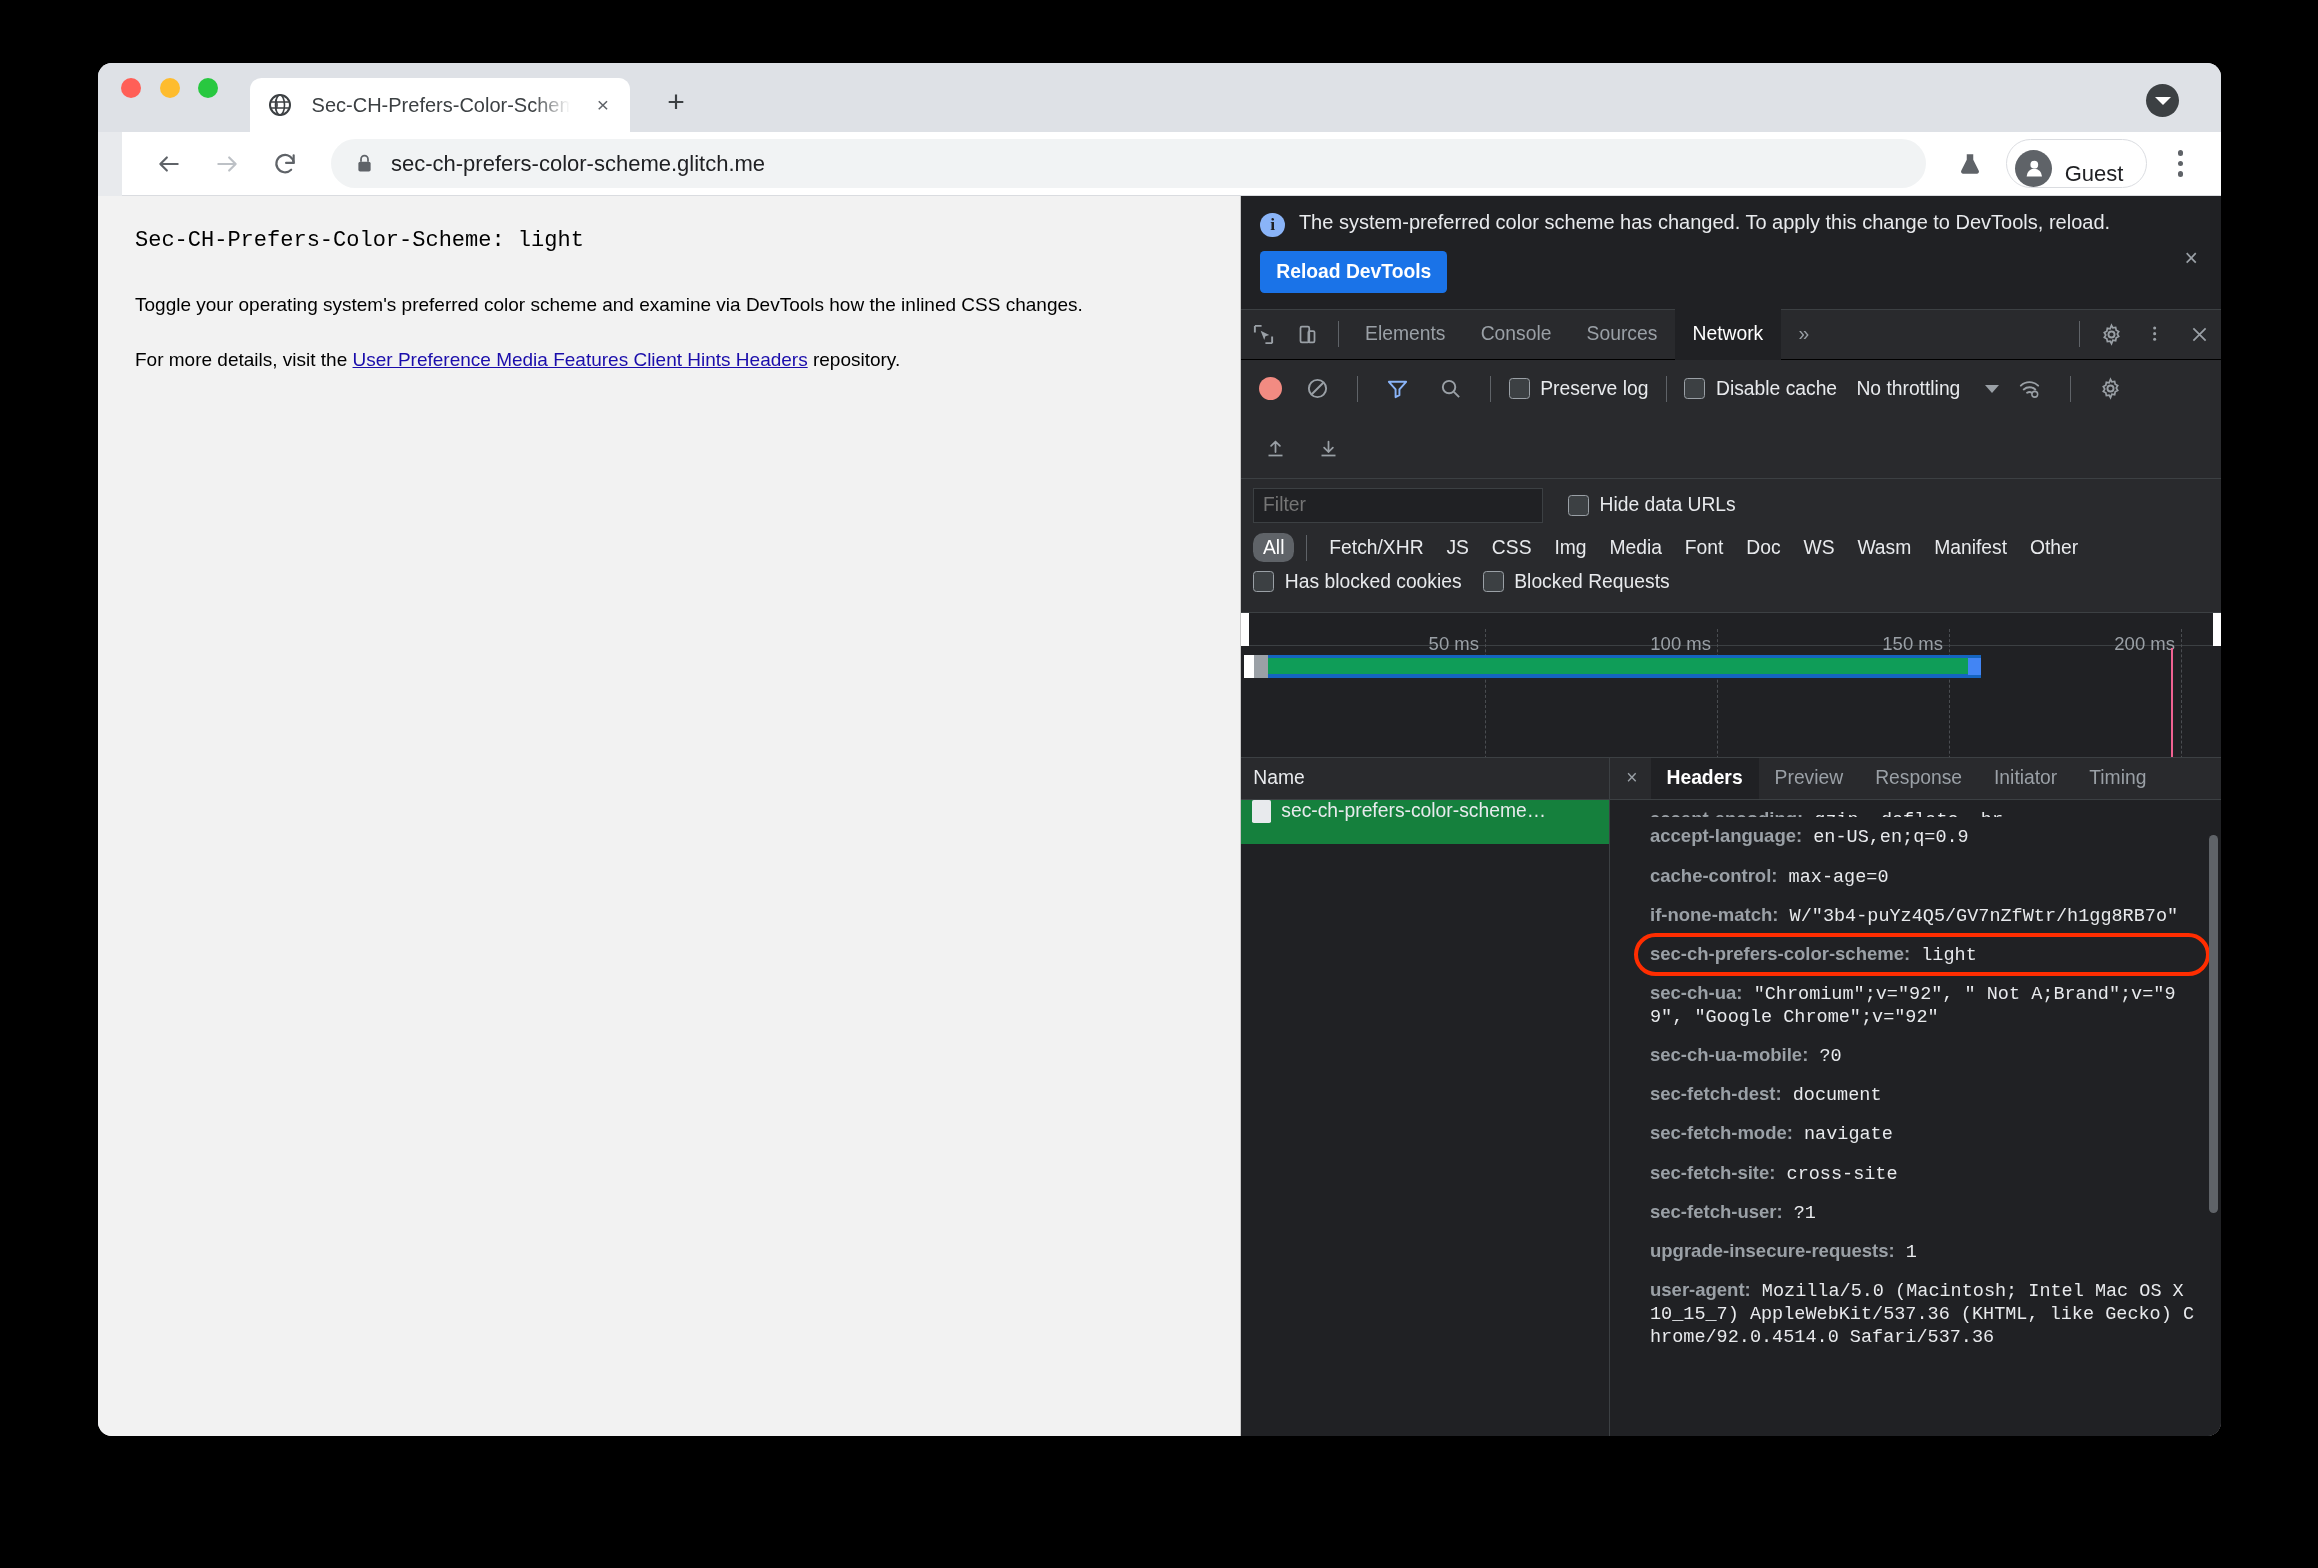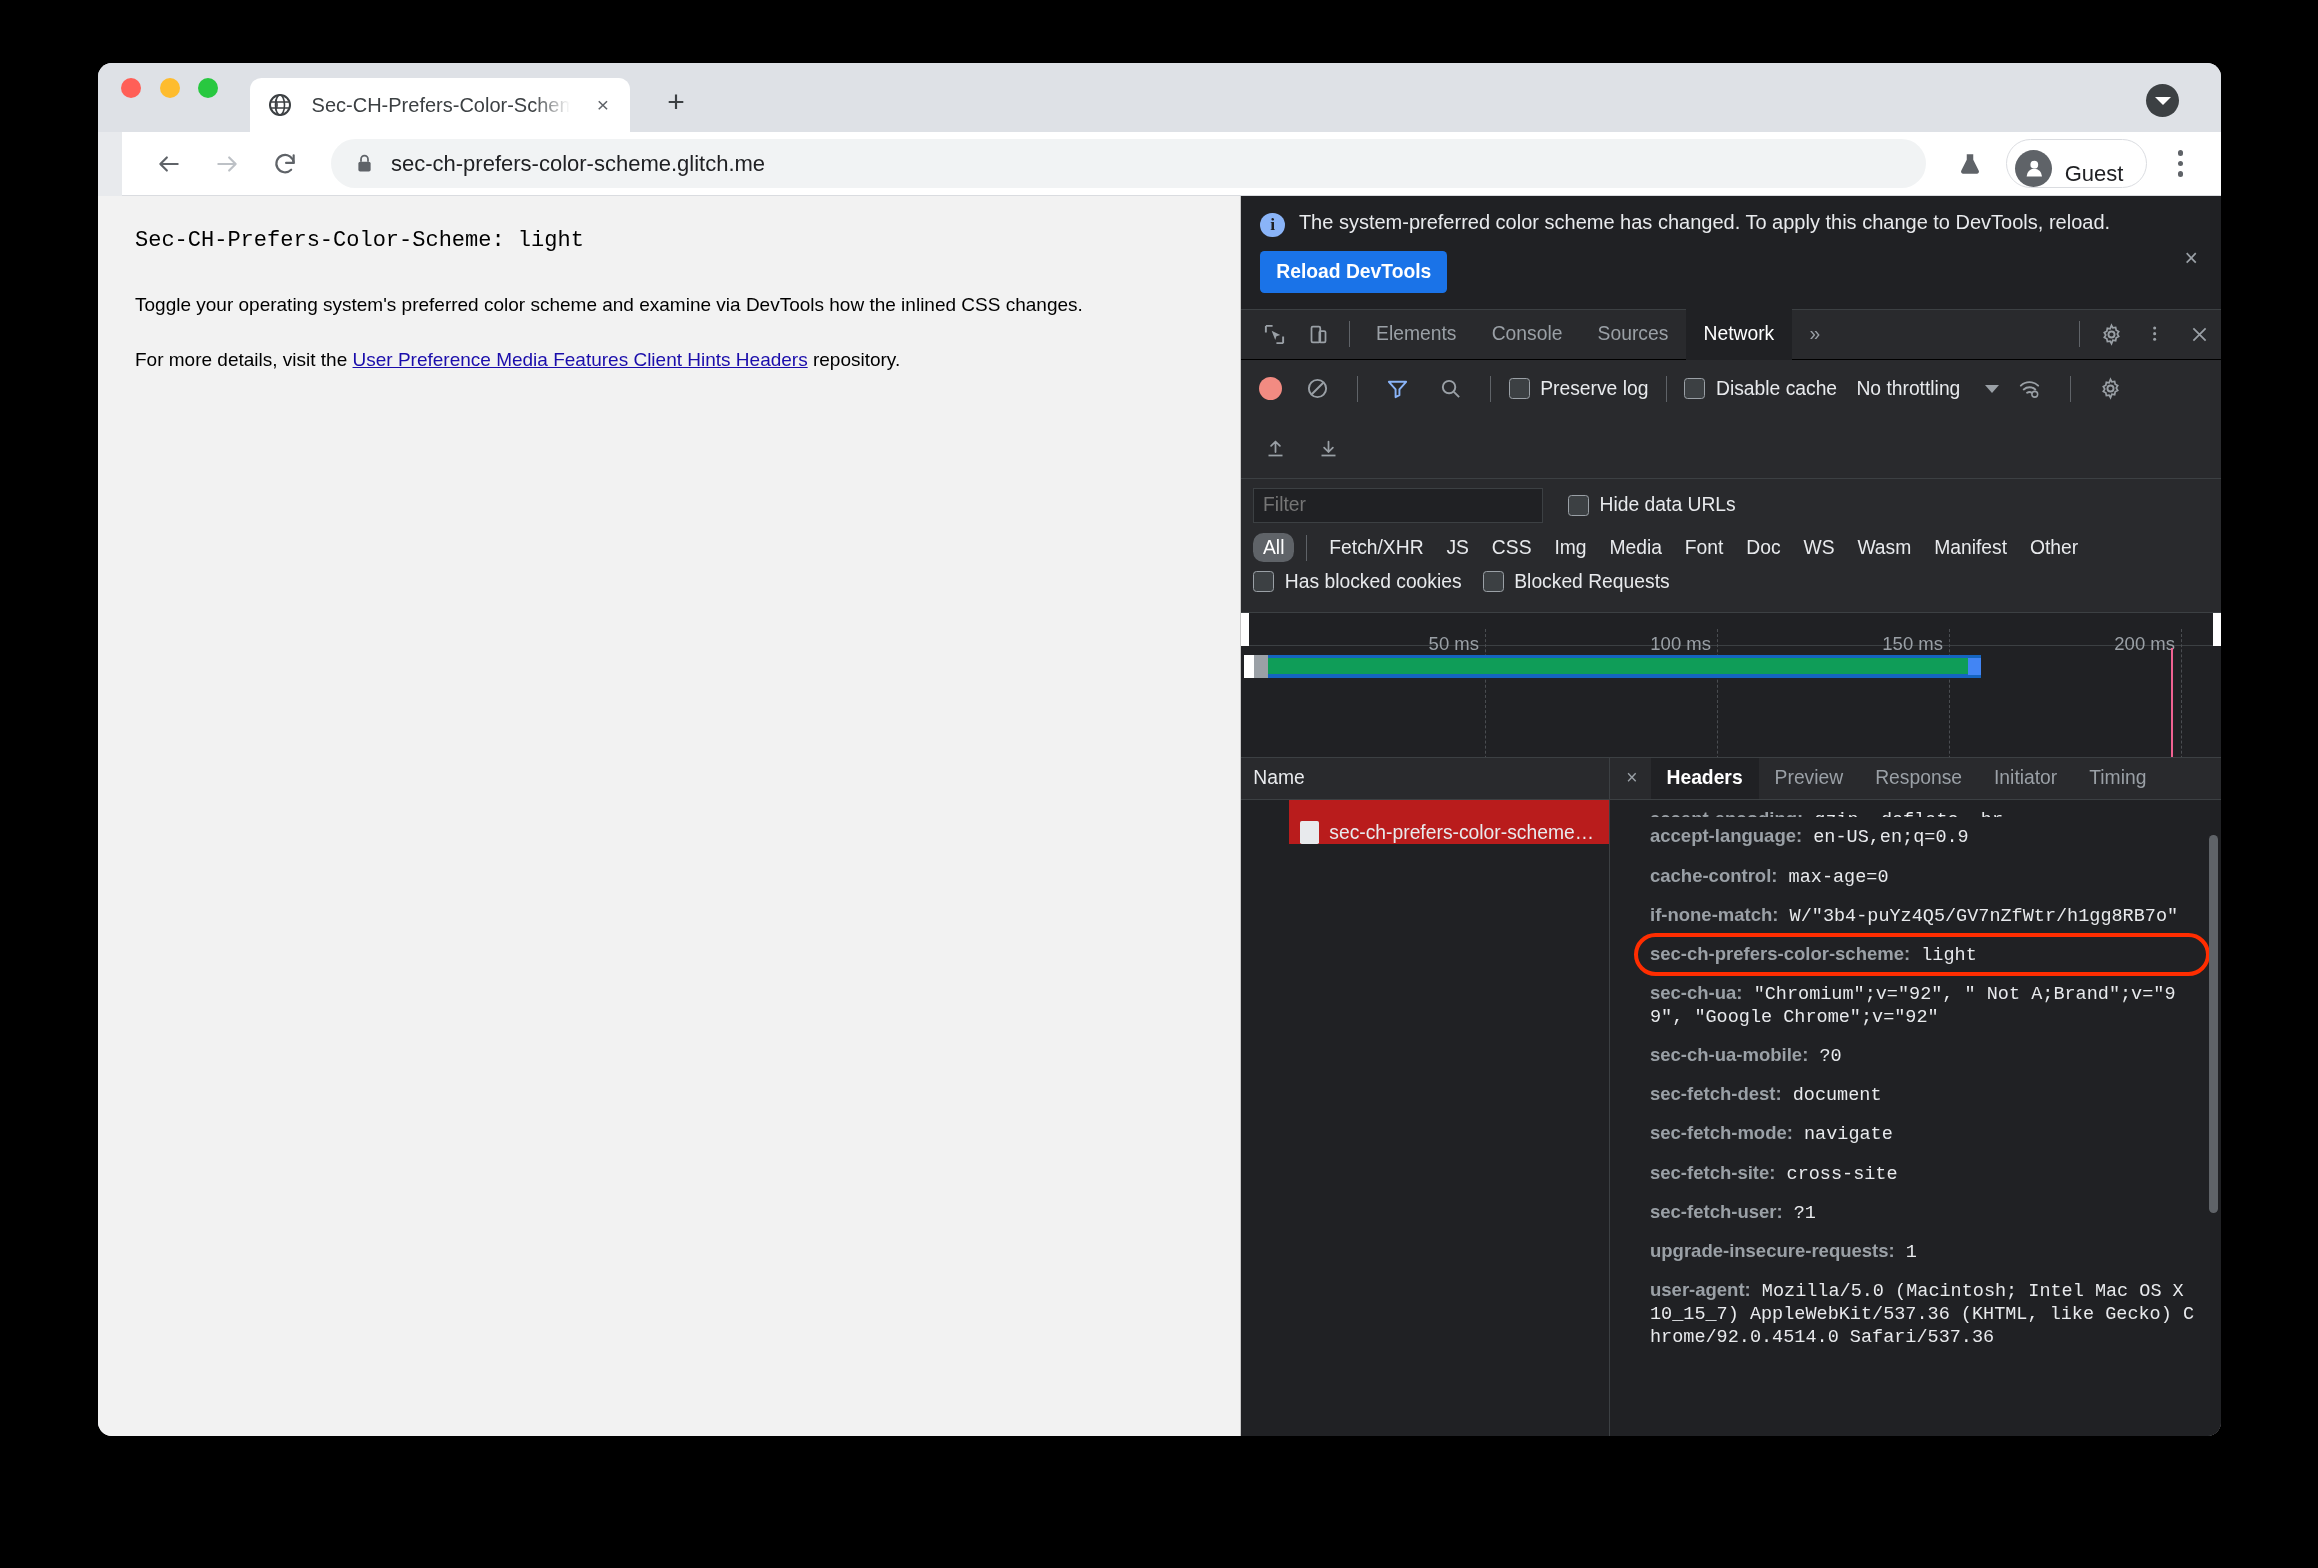--- a/index.html
+++ b/index.html
@@ -193,21 +193,21 @@
   .banner-close {
     position: absolute; right: 23px; top: 49px;
     color: #9aa0a6; font-size: 23px;
   }
 
   .dt-tabbar {
     height: 51px; background: #292a2d;
     display: flex; align-items: center;
     border-top: 0.9px solid #3c4043;
     border-bottom: 0.9px solid #000;
-    padding-left: 11px;
+    padding-left: 0;
     flex: none;
   }
   .dt-iconbtn {
     width: 44px; height: 44px;
     display: flex; align-items: center; justify-content: center;
     color: #9aa0a6;
   }
   .vsep { width: 0.9px; height: 26px; background: #5f6368; margin: 0 8.8px; }
   .dt-tab {
     height: 51px; padding: 0 17.6px;
@@ -313,25 +313,25 @@
   .req-header {
     height: 42px; background: #292a2d;
     display: flex; align-items: center;
     padding: 0 12.3px;
     font-size: 19.3px; color: #e8eaed;
     border-bottom: 0.9px solid #3c4043;
     flex: none;
   }
   .req-list { flex: 1; overflow: hidden; }
   .req-row {
-    height: 44px; background: #b91c1c;
-    display: flex; align-items: flex-end;
+    height: 44px; background: #15803d;
+    display: flex; align-items: flex-start;
     gap: 10.5px; padding: 0 10.5px;
     font-size: 19.3px; color: #e8eaed;
-    white-space: nowrap; overflow: hidden; margin-left: 48px;
+    white-space: nowrap; overflow: hidden;
   }
   .doc-icon {
     width: 19.3px; height: 23px; flex: none;
     background: #e8eaed;
     border-radius: 1.8px;
   }
 
   .detail-pane {
     flex: 1; display: flex; flex-direction: column;
     min-width: 0; background: #202124;

